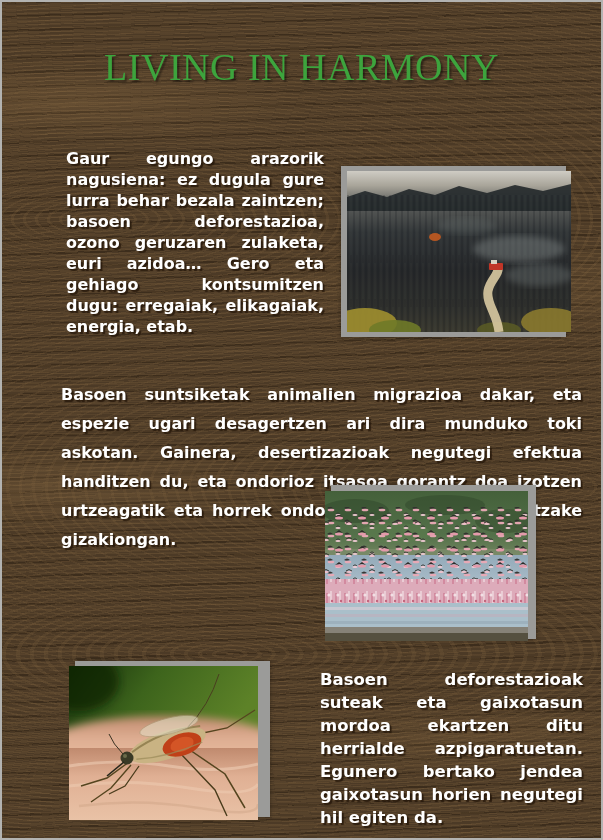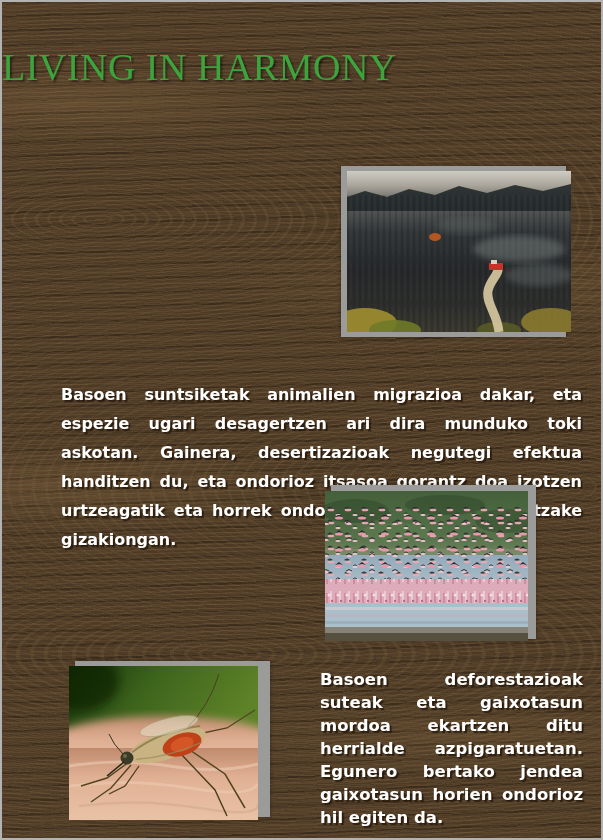--- a/index.html
+++ b/index.html
@@ -18,20 +18,21 @@
       radial-gradient(ellipse 420px 70px at 84% 34%, rgba(150,116,72,0.20), rgba(0,0,0,0) 70%),
       radial-gradient(ellipse 380px 64px at 8% 58%, rgba(160,126,80,0.22), rgba(0,0,0,0) 70%),
       radial-gradient(ellipse 330px 55px at 78% 88%, rgba(150,116,72,0.20), rgba(0,0,0,0) 70%),
       repeating-linear-gradient(178deg,
         rgba(28,18,8,0.32) 0 2px, rgba(28,18,8,0) 2px 6px,
         rgba(110,84,52,0.22) 6px 8px, rgba(28,18,8,0) 8px 14px);
     font-family:"DejaVu Sans","Liberation Sans",sans-serif;
   }
   .title{
     position:absolute;left:0;top:44px;width:100%;
+    text-align:center;
     font-family:"Liberation Serif","DejaVu Serif",serif;
     font-weight:400;
     font-size:38px;line-height:42px;
     letter-spacing:0.5px;
     margin:0;
     text-shadow:2px 2px 2px rgba(0,0,0,0.45);
   }
   .title span{display:block;}
   .para{
     position:absolute;
@@ -50,20 +51,21 @@
 </style>
 </head>
 <body>
 
 <div class="poster">
 
   <h1 class="title">
     <span style="color:#3da43d">LIVING IN HARMONY</span>
   </h1>
 
+  <p class="para para-intro">Gaur egungo arazorik nagusiena: ez dugula gure lurra behar bezala zaintzen; basoen deforestazioa, ozono geruzaren zulaketa, euri azidoa… Gero eta gehiago kontsumitzen dugu: erregaiak, elikagaiak, energia, etab.</p>
 
   <div class="photo-backing" style="left:339px;top:164px;width:225px;height:171px;"></div>
   <div class="photo" style="left:345px;top:169px;width:224px;height:161px;" aria-label="Hillside of burned forest after a wildfire, smoke rising, fire truck on a winding road">
     <svg width="224" height="161" viewBox="0 0 224 161" xmlns="http://www.w3.org/2000/svg">
       <defs>
         <linearGradient id="fgrad" x1="0" y1="0" x2="0" y2="1">
           <stop offset="0" stop-color="#cfccc4"></stop>
           <stop offset="0.09" stop-color="#a9a59a"></stop>
           <stop offset="0.2" stop-color="#5d5f5c"></stop>
           <stop offset="0.38" stop-color="#323638"></stop>
@@ -195,15 +197,15 @@
         </g>
         <ellipse cx="100" cy="60" rx="30" ry="8" transform="rotate(-14 100 60)" fill="#e3dcc4" opacity="0.6" stroke="#a89a78" stroke-width="0.8"></ellipse>
         <circle cx="58" cy="92" r="6.5" fill="#3a3a26"></circle>
         <circle cx="56" cy="90" r="2" fill="#6a6a4a"></circle>
         <path d="M55,96 L38,110" stroke="#26261a" stroke-width="1.6"></path>
         <path d="M54,88 Q44,78 40,68" stroke="#3a3222" stroke-width="1" fill="none"></path>
       </g>
     </svg>
   </div>
 
-  <p class="para para-bottom">Basoen deforestazioak suteak eta gaixotasun mordoa ekartzen ditu herrialde azpigaratuetan. Egunero bertako jendea gaixotasun horien ondorioz hil egiten da.</p>
+  <p class="para para-bottom">Basoen deforestazioak suteak eta gaixotasun mordoa ekartzen ditu herrialde azpigaratuetan. Egunero bertako jendea gaixotasun horien negutegi hil egiten da.</p>
 
 </div>
 
 </body></html>

